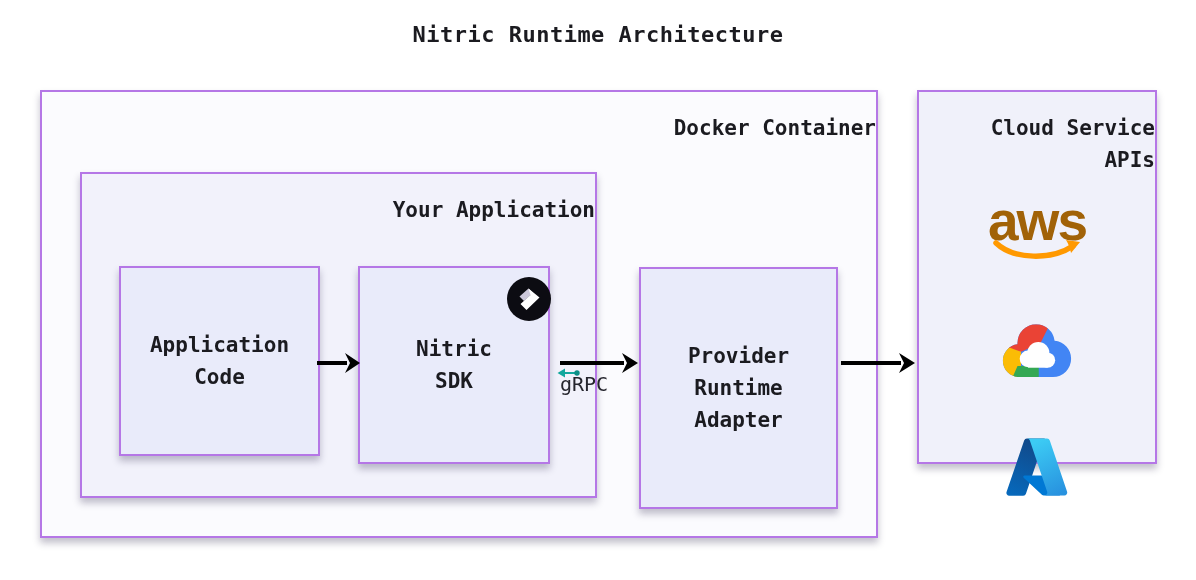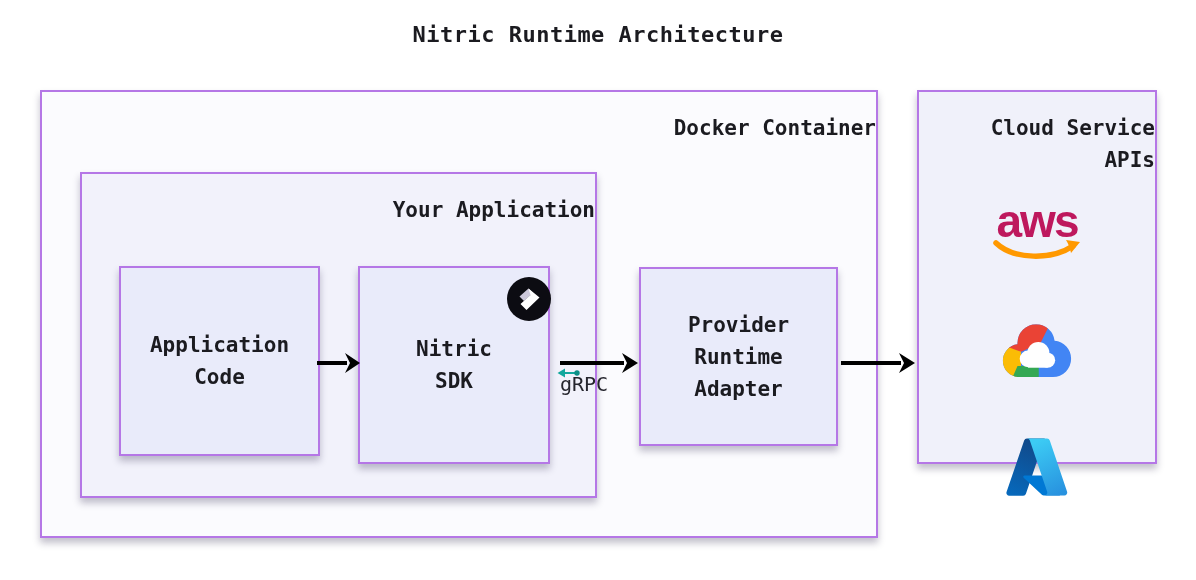--- a/index.html
+++ b/index.html
@@ -23,21 +23,21 @@
     font-size:22px;font-weight:700;letter-spacing:.5px;
   }
   .panel{
     position:absolute;border:2px solid var(--purple);
     box-shadow:0 5px 7px rgba(35,30,70,.28);
   }
   #docker-box{left:40px;top:90px;width:838px;height:448px;background:var(--docker-bg);}
   #your-app-box{left:80px;top:172px;width:517px;height:326px;background:var(--yourapp-bg);}
   #app-code-box{left:119px;top:266px;width:201px;height:190px;background:var(--inner-bg);}
   #nitric-sdk-box{left:358px;top:266px;width:192px;height:198px;background:var(--inner-bg);}
-  #provider-box{left:639px;top:267px;width:199px;height:179px;background:var(--inner-bg);}
+  #provider-box{left:639px;top:267px;width:199px;height:242px;background:var(--inner-bg);}
   #cloud-box{left:917px;top:90px;width:240px;height:374px;background:var(--cloud-bg);}
   .panel-label{
     position:absolute;left:0;top:20px;width:100%;text-align:right;
     font-size:21px;font-weight:700;line-height:32px;
   }
   .center-label{
     position:absolute;inset:0;display:flex;flex-direction:column;
     align-items:center;justify-content:center;
     font-size:21px;font-weight:700;line-height:32px;text-align:center;
   }
@@ -46,21 +46,21 @@
   .grpc-label{
     position:absolute;left:560px;top:372px;z-index:6;
     font-size:20px;font-weight:400;color:#26262e;letter-spacing:0;
   }
   .grpc-deco{position:absolute;left:556px;top:368px;z-index:7;}
   .cloud-logos{position:absolute;left:0;top:0;width:100%;height:100%;}
   .logo-slot{position:absolute;left:50%;transform:translateX(-50%);display:flex;flex-direction:column;align-items:center;}
   .aws-slot{top:108px;}
   .aws-word{
     font-family:"Liberation Sans",sans-serif;font-weight:700;
-    font-size:46px;line-height:42px;letter-spacing:-2px;color:#be185d;
+    font-size:55px;line-height:42px;letter-spacing:-2px;color:#a16207;
   }
   .gcp-slot{top:226px;}
   .azure-slot{top:342px;}
 </style>
 </head>
 <body>
 
 <div class="stage">
 
   <div class="title">Nitric Runtime Architecture</div>

